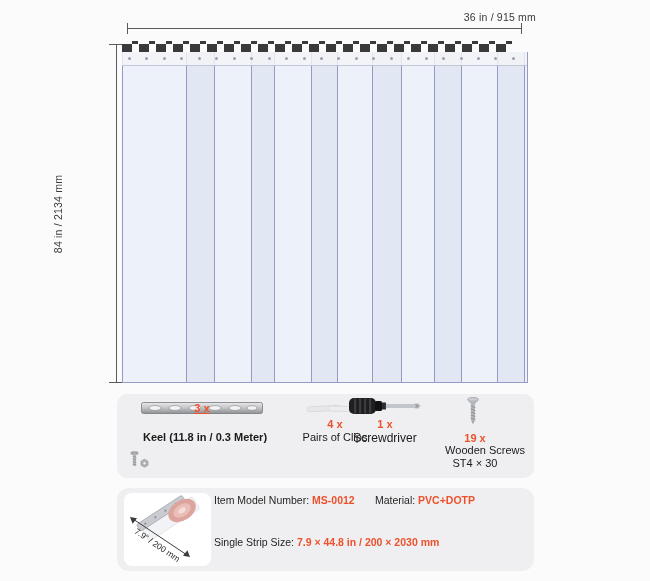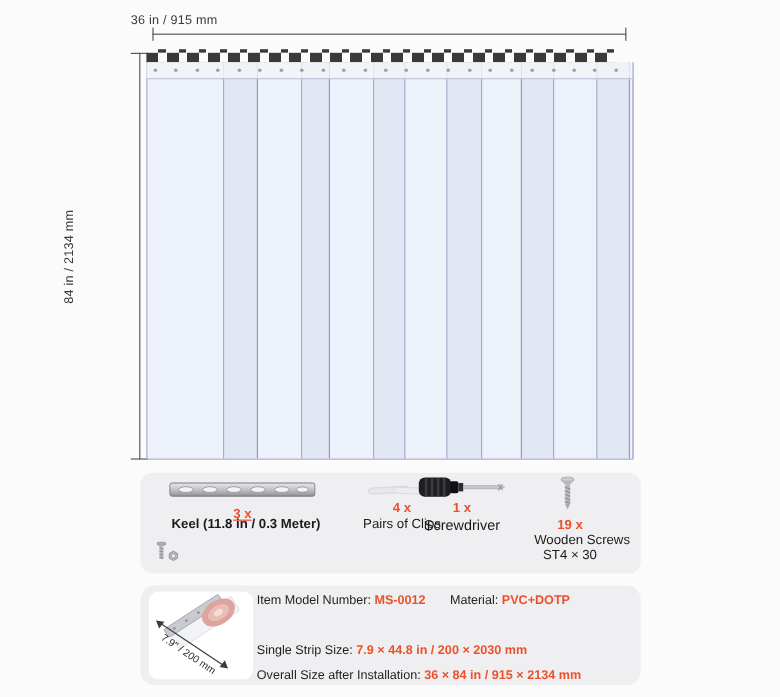--- a/index.html
+++ b/index.html
@@ -1,21 +1,21 @@
 <!DOCTYPE html>
 <html><head>
 <meta charset="utf-8">
 <style>
   html,body{margin:0;padding:0;background:#ffffff;}
   #canvas{position:relative;width:650px;height:581px;background:#fbfbfc;overflow:hidden;
           font-family:"Liberation Sans",sans-serif;color:#1a1a1a;}
 
   
   .dim-label{position:absolute;font-size:10.5px;color:#3a3a3a;letter-spacing:.2px;}
-  #top-dim-label{left:109px;top:11px;width:395px;text-align:left;}
+  #top-dim-label{left:141px;top:11px;width:395px;text-align:right;}
   #top-dim-line{position:absolute;left:127px;top:28px;width:395px;height:0;border-top:1px solid #5a5a5e;}
   .tick-v{position:absolute;top:23px;width:1px;height:11px;background:#5a5a5e;}
   #left-dim-label{left:99px;top:208px;transform:translate(-50%,-50%) rotate(-90deg);transform-origin:center;white-space:nowrap;left:58px;top:214px;width:84px;text-align:center;}
   #left-dim-line{position:absolute;left:116px;top:44px;width:1px;height:339px;background:#5a5a5e;}
   .tick-h{position:absolute;left:109px;width:14px;height:1px;background:#5a5a5e;}
 
   
   #clip-tabs{position:absolute;left:122px;top:41px;width:391px;height:3px;
     background:repeating-linear-gradient(90deg,transparent 0 10px,#3a3a3d 10px 16px,transparent 16px 17px);}
   #keel-rail{position:absolute;left:122px;top:44px;width:391px;height:8px;
@@ -119,21 +119,21 @@
         </linearGradient>
       </defs>
       <rect x="0.5" y="1.5" width="121" height="11" rx="2" fill="url(#metal)" stroke="#77787c" stroke-width="0.8"></rect>
       <ellipse cx="14" cy="7" rx="6" ry="2.4" fill="#f3f3f5" stroke="#85868a" stroke-width="0.6"></ellipse>
       <ellipse cx="34" cy="7" rx="6" ry="2.4" fill="#f3f3f5" stroke="#85868a" stroke-width="0.6"></ellipse>
       <ellipse cx="54" cy="7" rx="6" ry="2.4" fill="#f3f3f5" stroke="#85868a" stroke-width="0.6"></ellipse>
       <ellipse cx="74" cy="7" rx="6" ry="2.4" fill="#f3f3f5" stroke="#85868a" stroke-width="0.6"></ellipse>
       <ellipse cx="94" cy="7" rx="6" ry="2.4" fill="#f3f3f5" stroke="#85868a" stroke-width="0.6"></ellipse>
       <ellipse cx="111" cy="7" rx="5" ry="2.2" fill="#f3f3f5" stroke="#85868a" stroke-width="0.6"></ellipse>
     </svg>
-    <div class="abs qty" style="left:24px;top:29px;width:122px;text-decoration:underline;">3 x</div>
+    <div class="abs qty" style="left:24px;top:8px;width:122px;text-decoration:underline;">3 x</div>
     <div class="abs part-name" style="left:0;top:37px;width:176px;font-weight:bold;">Keel (11.8 in / 0.3 Meter)</div>
 
     <svg class="abs" style="left:189px;top:10px;" width="58" height="9" viewBox="0 0 58 9">
       <rect x="1" y="2" width="34" height="5" rx="2.5" fill="#e7e7e9" stroke="#d6d6d8" stroke-width="0.8" transform="rotate(-3 18 4)"></rect>
       <rect x="22" y="2.5" width="34" height="5" rx="2.5" fill="#ececee" stroke="#d9d9db" stroke-width="0.8" transform="rotate(2 39 5)"></rect>
     </svg>
     <div class="abs qty" style="left:179px;top:24px;width:78px;">4 x</div>
     <div class="abs part-name" style="left:169px;top:37px;width:98px;">Pairs of Clips</div>
 
     <svg class="abs" style="left:231px;top:1px;" width="74" height="22" viewBox="0 0 74 22">
@@ -212,19 +212,15 @@
         <span class="spec-value">PVC+DOTP</span>
       </span>
     </div>
 
 
     <div class="spec-row" style="top:48px;">
       <span class="spec-label">Single Strip Size:</span>
       <span class="spec-value">7.9 × 44.8 in / 200 × 2030 mm</span>
     </div>
 
-    <div class="spec-row" style="top:69px;">
-      <span class="spec-label">Overall Size after Installation:</span>
-      <span class="spec-value">36 × 84 in / 915 × 2134 mm</span>
-    </div>
   </div>
 
 </div>
 
 </body></html>

